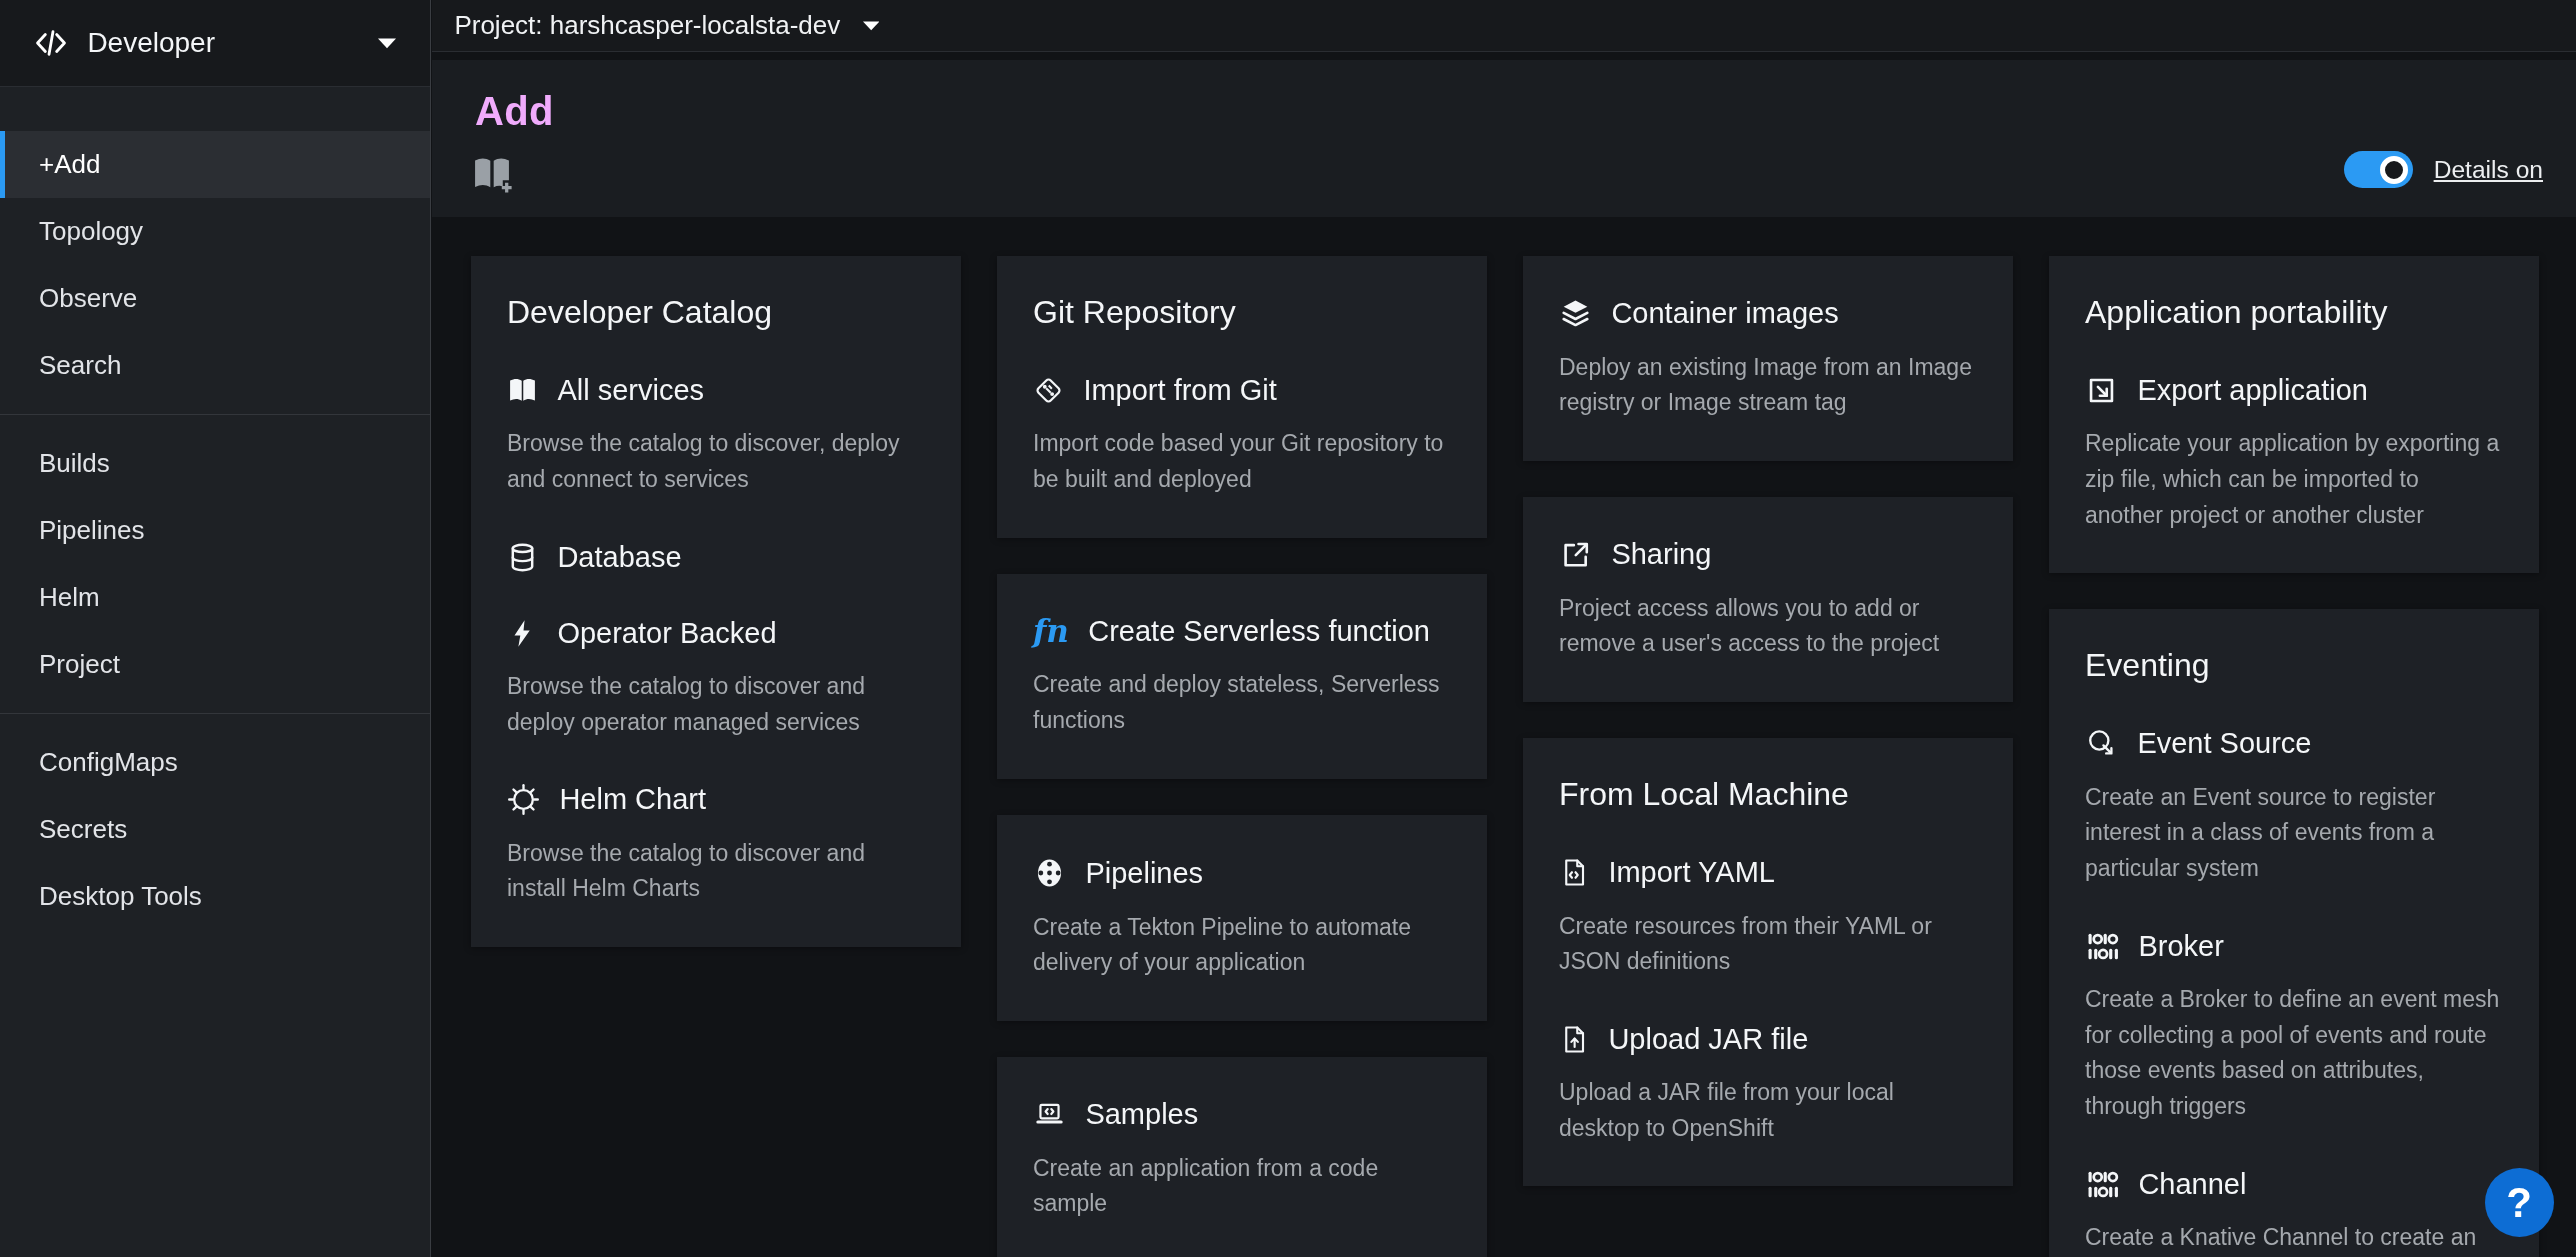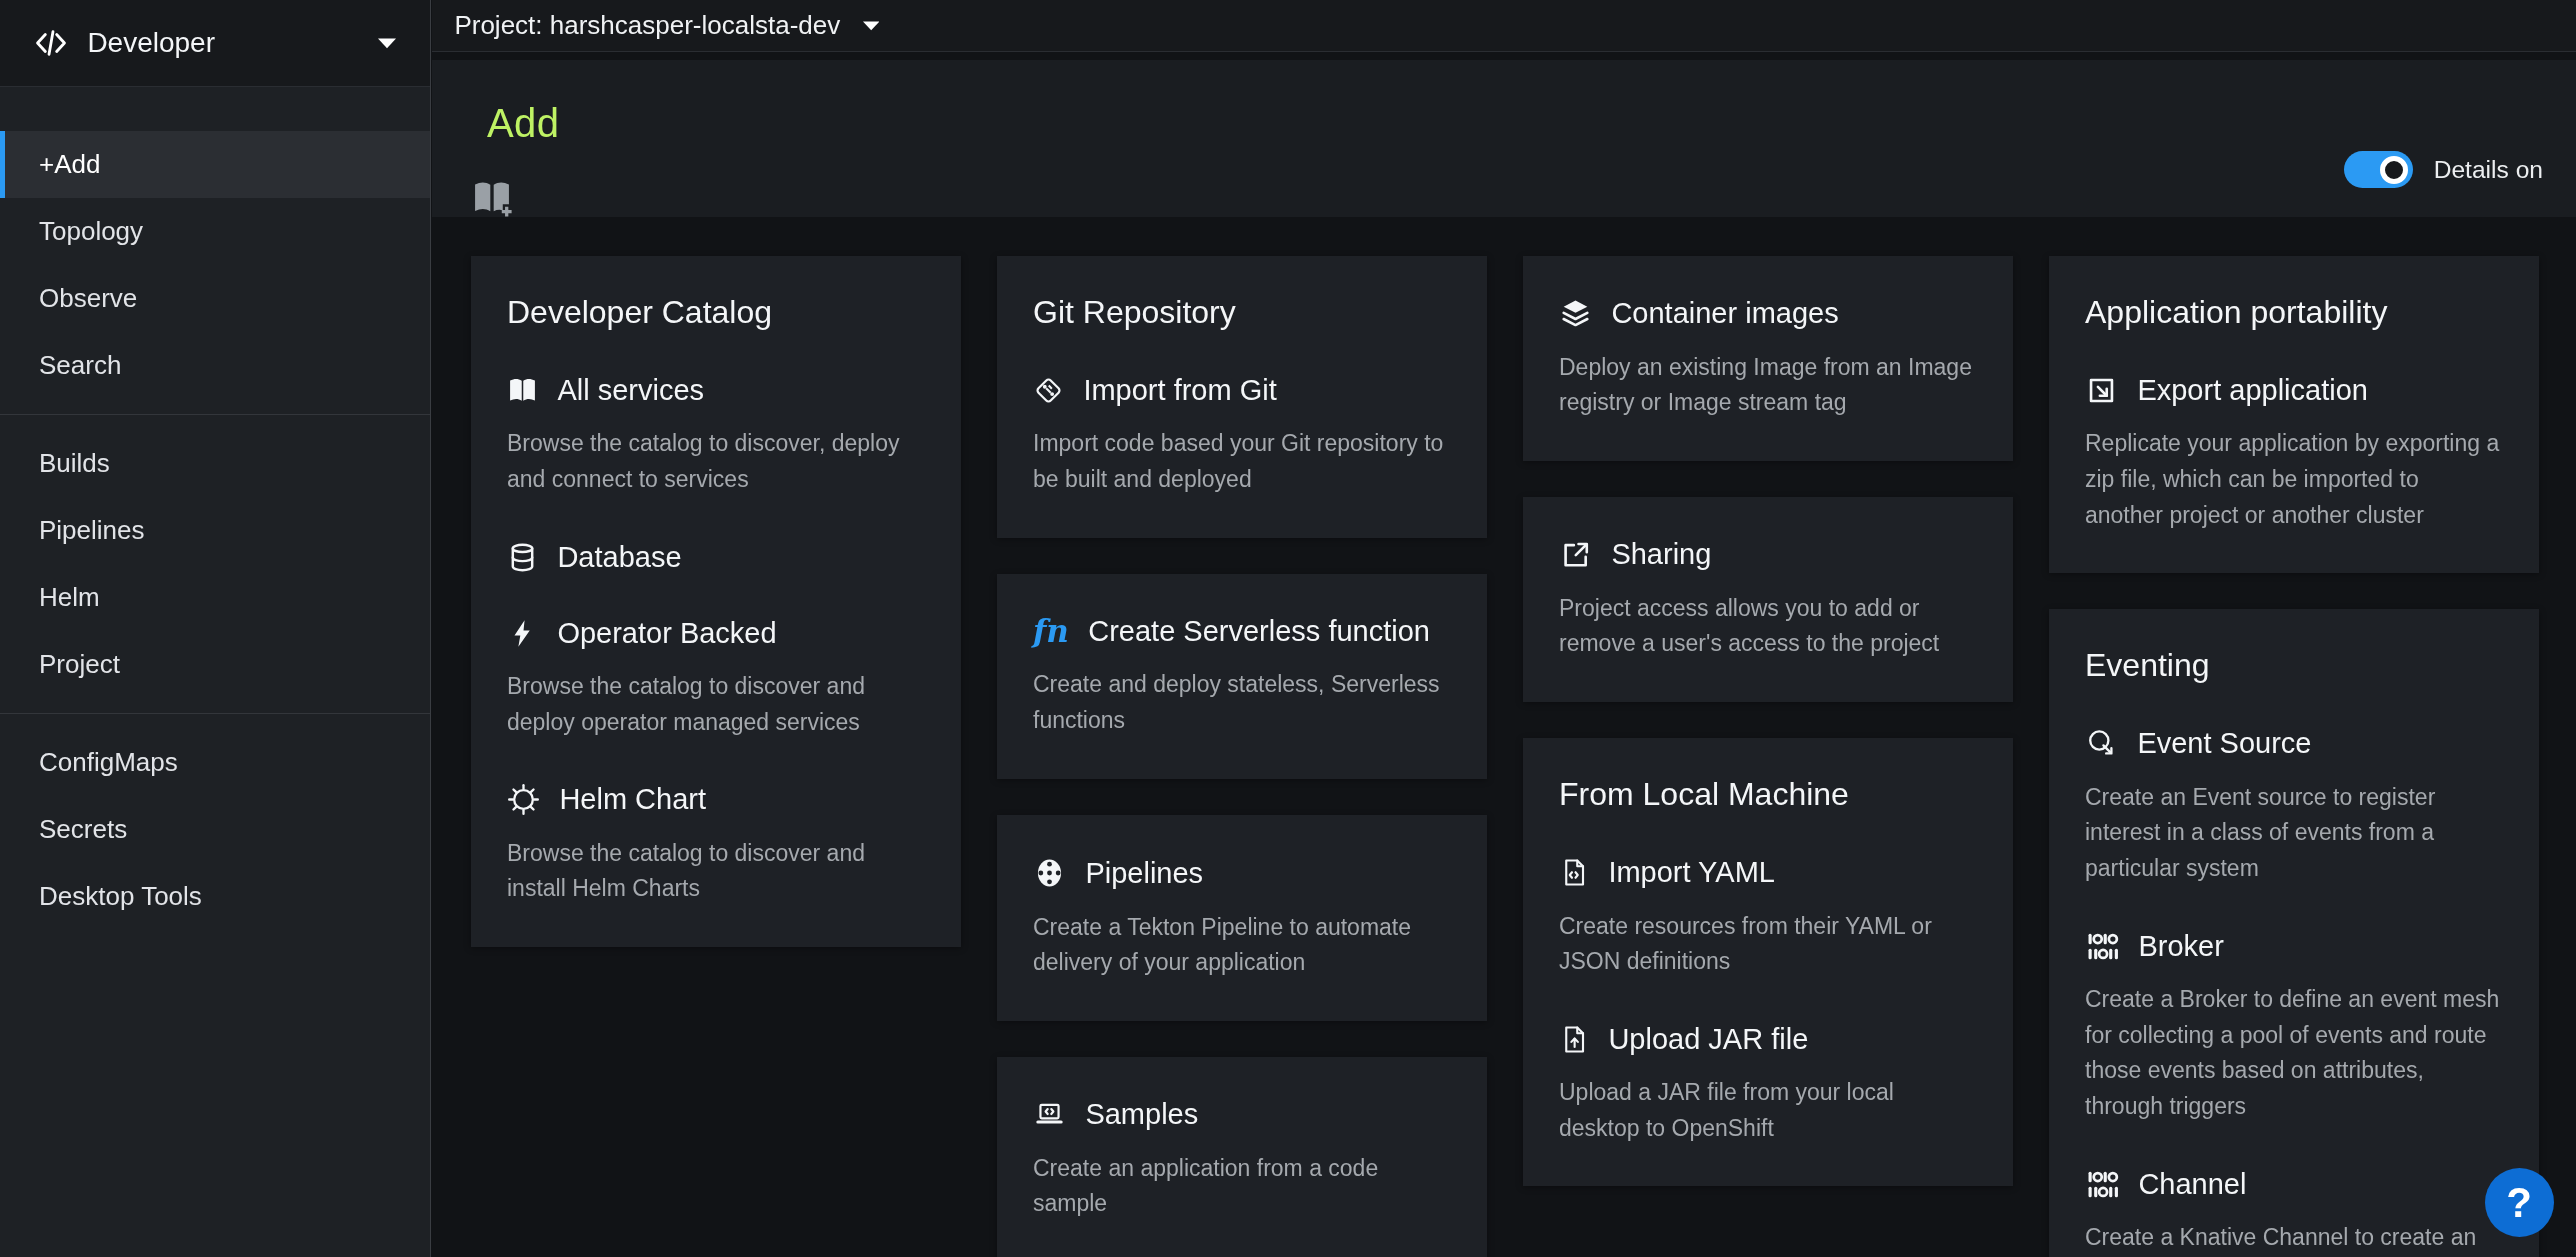--- a/index.html
+++ b/index.html
@@ -20,29 +20,29 @@
     display:flex;align-items:center;padding:0 34px;box-sizing:border-box;gap:19.4px;font-size:28px;color:#f4f6f8;cursor:pointer;}
   .perspective .spacer{flex:1;}
   .nav-section{padding:15px 0;}
   .nav-section + .nav-section{border-top:0.7px solid #33363b;}
   .nav-item{height:67px;display:flex;align-items:center;padding:0 34px;font-size:26px;color:#e2e4e8;
     cursor:pointer;border-left:5.2px solid transparent;box-sizing:border-box;}
   .nav-item.selected{background:#2b2e33;border-left-color:var(--accent);color:#fff;margin-top:29px;}
   
   .content{position:absolute;left:432px;top:60px;right:0;bottom:0;background:#111316;overflow:hidden;}
   .page-header{background:#1a1d21;height:157px;position:relative;padding:25px 42px 0 39px;box-sizing:border-box;}
-  .page-title{margin:16px;font-size:40px;font-weight:400;color:#bef264;letter-spacing:0.4px;}
+  .page-title{margin:4px;font-size:40px;font-weight:700;color:#f0abfc;letter-spacing:0.4px;}
   .tour-icon{display:inline-flex;margin-top:16.4px;color:#9aa0a6;cursor:pointer;}
   .details-toggle{position:absolute;right:33px;top:91px;display:flex;align-items:center;gap:21px;}
   .toggle{width:69px;height:37px;border-radius:18.6px;background:#4f5255;position:relative;cursor:pointer;}
   .toggle.on{background:var(--accent);}
   .toggle .knob{position:absolute;top:4.5px;width:28px;height:28px;border-radius:50%;
     background:#17191c;border:5.2px solid #fff;box-sizing:border-box;left:4.5px;}
   .toggle.on .knob{left:auto;right:4.5px;}
-  .toggle-label{font-size:24.6px;color:#eceef0;}
+  .toggle-label{font-size:24.6px;color:#eceef0;text-decoration:underline;}
   
   .grid{padding:39px;display:flex;gap:36px;align-items:flex-start;}
   .col{display:flex;flex-direction:column;gap:36px;width:490px;flex:none;}
   .card{background:var(--card-bg);box-shadow:0 2.2px 6.7px rgba(0,0,0,.38);
     padding:31px 36px 40px;box-sizing:border-box;cursor:pointer;}
   .card-title{margin:7px 0 0;font-size:32px;font-weight:500;color:#f4f6f8;}
   .item{margin-top:43px;}
   .card > .item:first-child{margin-top:10.4px;}
   .item-head{display:flex;align-items:center;gap:19.4px;font-size:29px;font-weight:500;color:#f4f6f8;}
   .item-desc{margin:19.4px 0 0;font-size:23px;line-height:1.55;color:#a5a9ae;}

